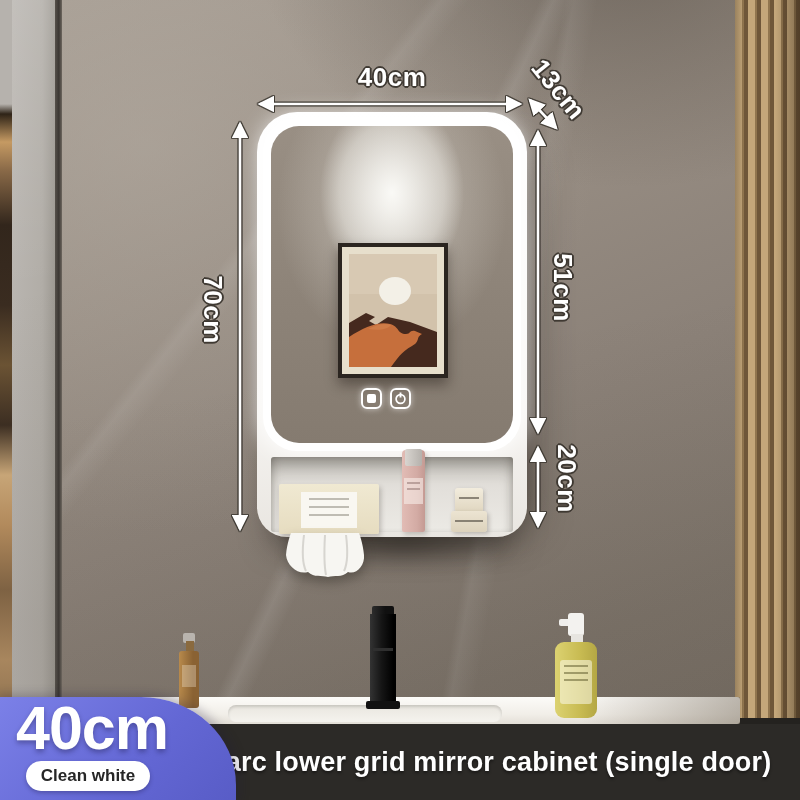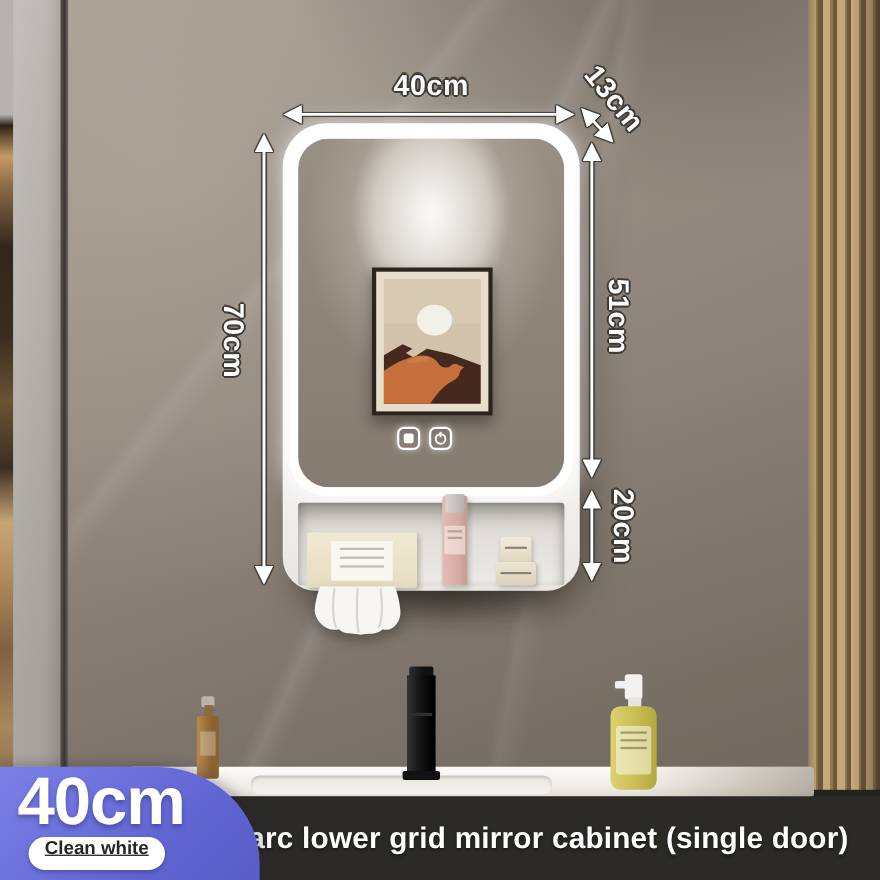--- a/index.html
+++ b/index.html
@@ -121,21 +121,21 @@
   .caption-text{width:100%;text-align:center;padding-left:112px;color:#fff;
     font-size:27px;font-weight:700;letter-spacing:.2px;
     text-shadow:0 2px 3px rgba(0,0,0,.45);}
   .badge{position:absolute;left:-6px;top:697px;width:242px;height:106px;z-index:30;
     border-top-right-radius:95px 88px;
     background:linear-gradient(135deg,#7c81e8,#6367d4 60%,#585cc6);
     box-shadow:4px -3px 10px rgba(30,28,60,.25);}
   .badge-size{position:absolute;left:22px;top:-4px;color:#fff;font-size:61px;font-weight:800;letter-spacing:-1px;
     text-shadow:0 3px 5px rgba(20,18,55,.35);}
   .badge-pill{position:absolute;left:32px;top:64px;width:124px;height:30px;border-radius:16px;background:#ffffff;
-    display:flex;justify-content:center;box-shadow:0 2px 4px rgba(20,18,55,.3);text-decoration:underline;}
+    display:flex;align-items:center;justify-content:center;box-shadow:0 2px 4px rgba(20,18,55,.3);}
   .badge-pill span{color:#262626;font-size:17px;font-weight:700;}
 </style>
 </head>
 <body>
 
 <div class="stage">
 
   <div class="wall"></div>
   <div class="niche"></div>
   <div class="pillar"></div>

